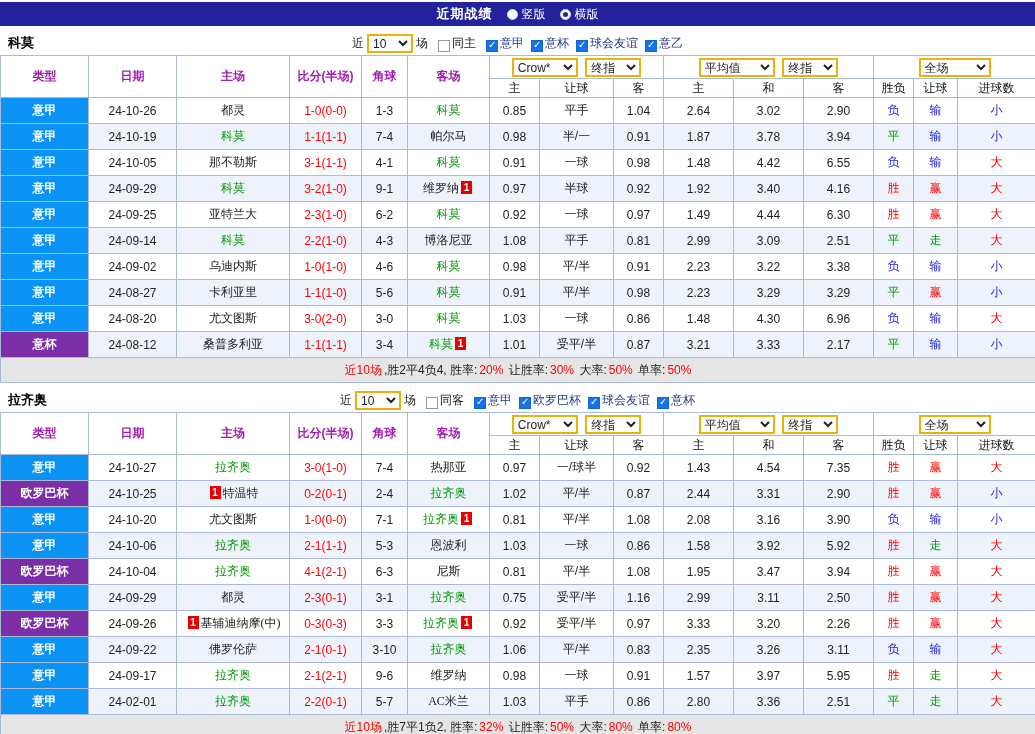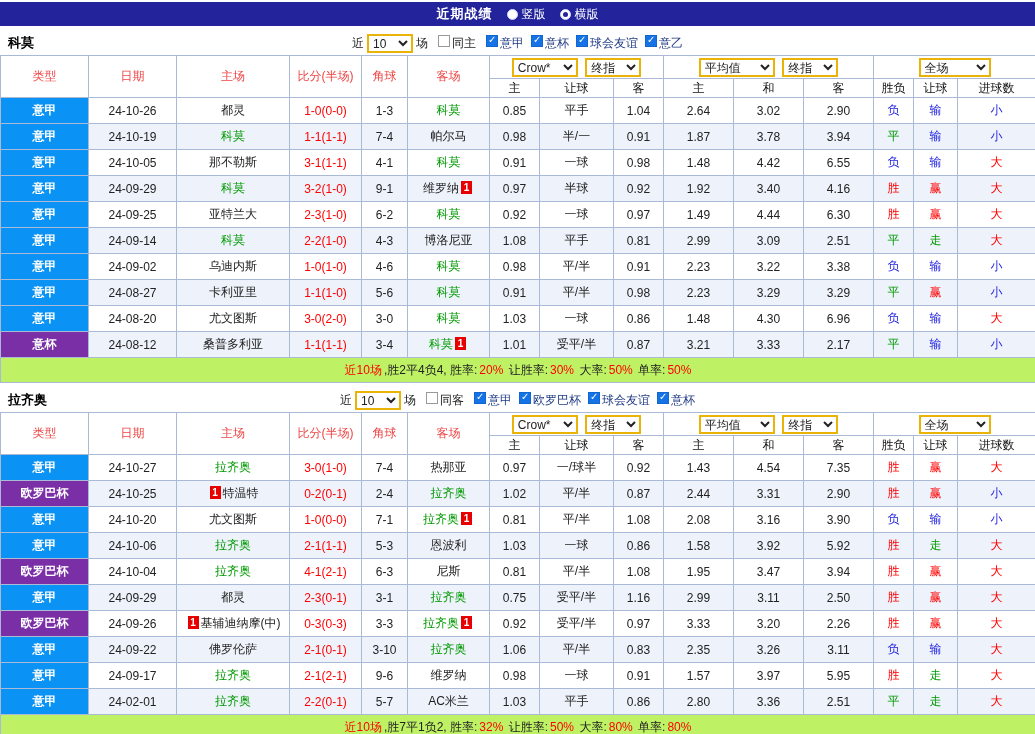--- a/index.html
+++ b/index.html
@@ -32,63 +32,63 @@
   .f-label { color:#222; }
   select {
     font-size:12px; height:19px; border:2px solid #eab308; background:#fff;
     font-family:inherit; color:#222;
   }
   .sel-near { width:46px; }
   .sel-book { width:66px; }
   .sel-fin  { width:56px; }
   .sel-avg  { width:76px; }
   .sel-full { width:72px; }
-  .chk-label { display:inline-flex; align-items:flex-start; gap:2px; margin-left:7px; cursor:pointer; }
+  .chk-label { display:inline-flex; align-items:flex-end; gap:2px; margin-left:7px; cursor:pointer; }
   .chk {
     width:12px; height:12px; border:1px solid #999; background:#fff;
     display:inline-block; position:relative; flex:0 0 auto;
   }
   .chk.on { background:#1673e6; border-color:#1166cf; }
   .chk.on::after {
     content:"\2713"; position:absolute; left:1px; top:-2px;
     color:#fff; font-size:10px; font-weight:bold;
   }
   .chk-text { color:#203b85; }
   .league-filters { display:inline-flex; align-items:center; }
   
   .stats-table { border-collapse:collapse; table-layout:fixed; width:1035px; }
   .stats-table th, .stats-table td {
     border:1px solid #a9b9d6; text-align:center; vertical-align:middle;
     overflow:hidden; white-space:nowrap; padding:0; font-size:12px;
   }
   thead th { background:#fff; }
   .hdr-top th { height:23px; }
-  .static-th { font-weight:normal; color:#ef4444; }
+  .static-th { font-weight:bold; color:#a21caf; }
   .grp-th select { margin:0 2px; vertical-align:middle; }
   .hdr-sub th { height:19px; font-weight:normal; color:#111; }
   tbody td { height:26px; }
   tbody tr:nth-child(odd)  { background:#fff; }
   tbody tr:nth-child(even) { background:#eef3fb; }
   .type-cell { color:#fff; font-weight:bold; }
   .type-blue   { background:#0a93f5; }
   .type-purple { background:#7b2fa6; }
   .date-cell, .corner-cell { color:#222; }
   .score-cell { color:#f00; }
-  .tname { color:#222; }
+  .tname { color:#222;font-family:Liberation Serif, serif; }
   .tname.subject { color:#090; }
   .red-badge {
     display:inline-block; background:#e60000; color:#fff; font-size:10px;
     font-weight:bold; width:11px; height:13px; line-height:13px;
     text-align:center; margin:0 2px; vertical-align:1px;
   }
   .odds-cell { color:#222; }
   .t-red   { color:#f00; }
   .t-green { color:#090; }
   .t-blue  { color:#2222e0; }
-  tfoot td { height:25px; background:#bef264; }
+  tfoot td { height:25px; background:#e5e5e5; }
   .summary span { margin:0 1px; }
 </style>
 </head>
 <body>
 
 <div class="topbar">
   <span class="title">近期战绩</span>
   <label class="radio-label">
     <span class="radio"></span>
     <span>竖版</span>

